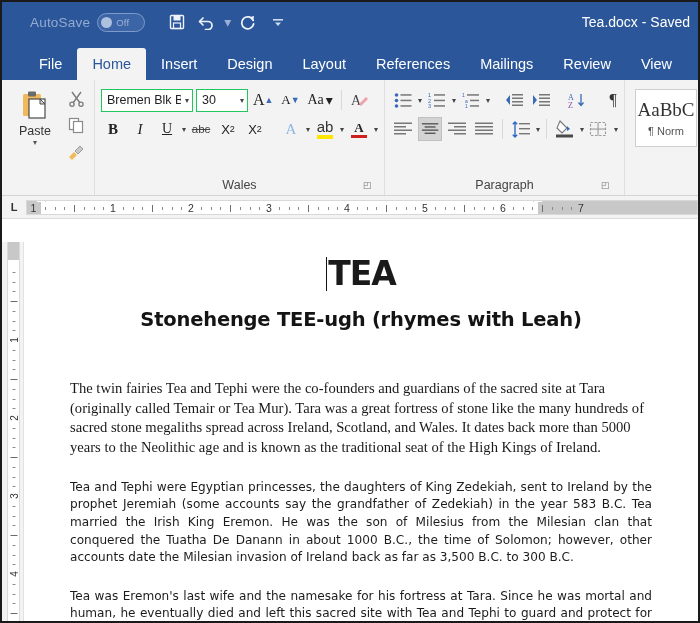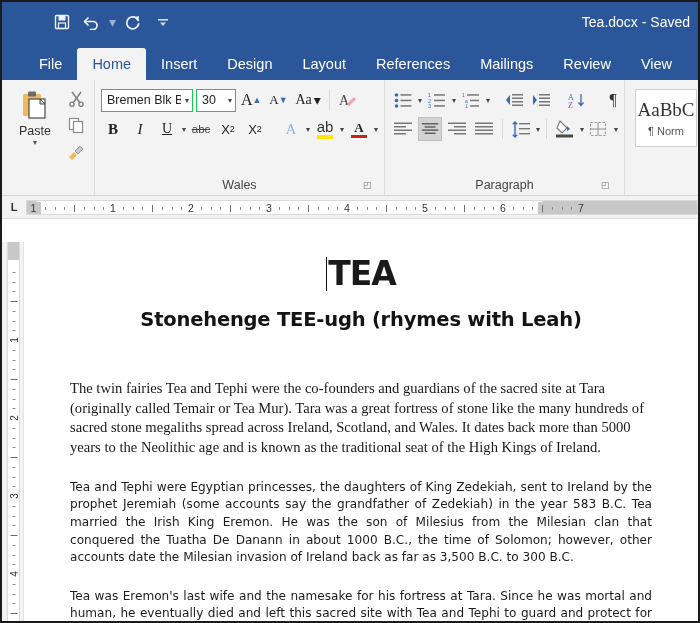--- a/index.html
+++ b/index.html
@@ -140,21 +140,21 @@
     background: #fff;
     display: flex; align-items: center;
     padding: 0 3px 0 5px;
     font-size: 12.5px;
     color: #222;
     gap: 4px;
   }
   .combo .cv { flex: 1; white-space: nowrap; overflow: hidden; }
   .combo .carrow { font-size: 8px; color: #444; }
   .combo-fontname { width: 92px; }
-  .combo-fontsize { width: 40px; }
+  .combo-fontsize { width: 52px; }
   .tbtn {
     min-width: 24px; height: 24px;
     display: flex; align-items: center; justify-content: center;
     font-size: 14px; color: #222;
     padding: 0 2px;
   }
   .tbtn.active { background: #d3d3d3; border: 1px solid #c0c0c0; }
   .vsep { width: 1px; height: 20px; background: #d8d8d8; margin: 0 3px; }
 
   
@@ -293,20 +293,27 @@
     margin: 22px 0 0 0;
   }
   .p3 { margin-top: 21px; }
 </style>
 </head>
 <body>
 
 <div id="app">
 
   <div class="titlebar">
+    <div class="autosave-wrap">
+      <span class="autosave-label">AutoSave</span>
+      <span class="autosave-toggle">
+        <span class="autosave-knob"></span>
+        <span class="autosave-state">Off</span>
+      </span>
+    </div>
 
     <div class="qat">
       <span class="qat-btn">
         <svg width="16" height="16" viewBox="0 0 16 16">
             <rect x="1.5" y="1.5" width="13" height="13" rx="1" fill="none" stroke="#eef3fb" stroke-width="1.4"></rect>
             <rect x="4.5" y="1.5" width="7" height="5" fill="#eef3fb"></rect>
             <rect x="4.5" y="9" width="7" height="5.5" fill="none" stroke="#eef3fb" stroke-width="1.2"></rect>
           </svg>
       </span>
       <span class="qat-btn">

